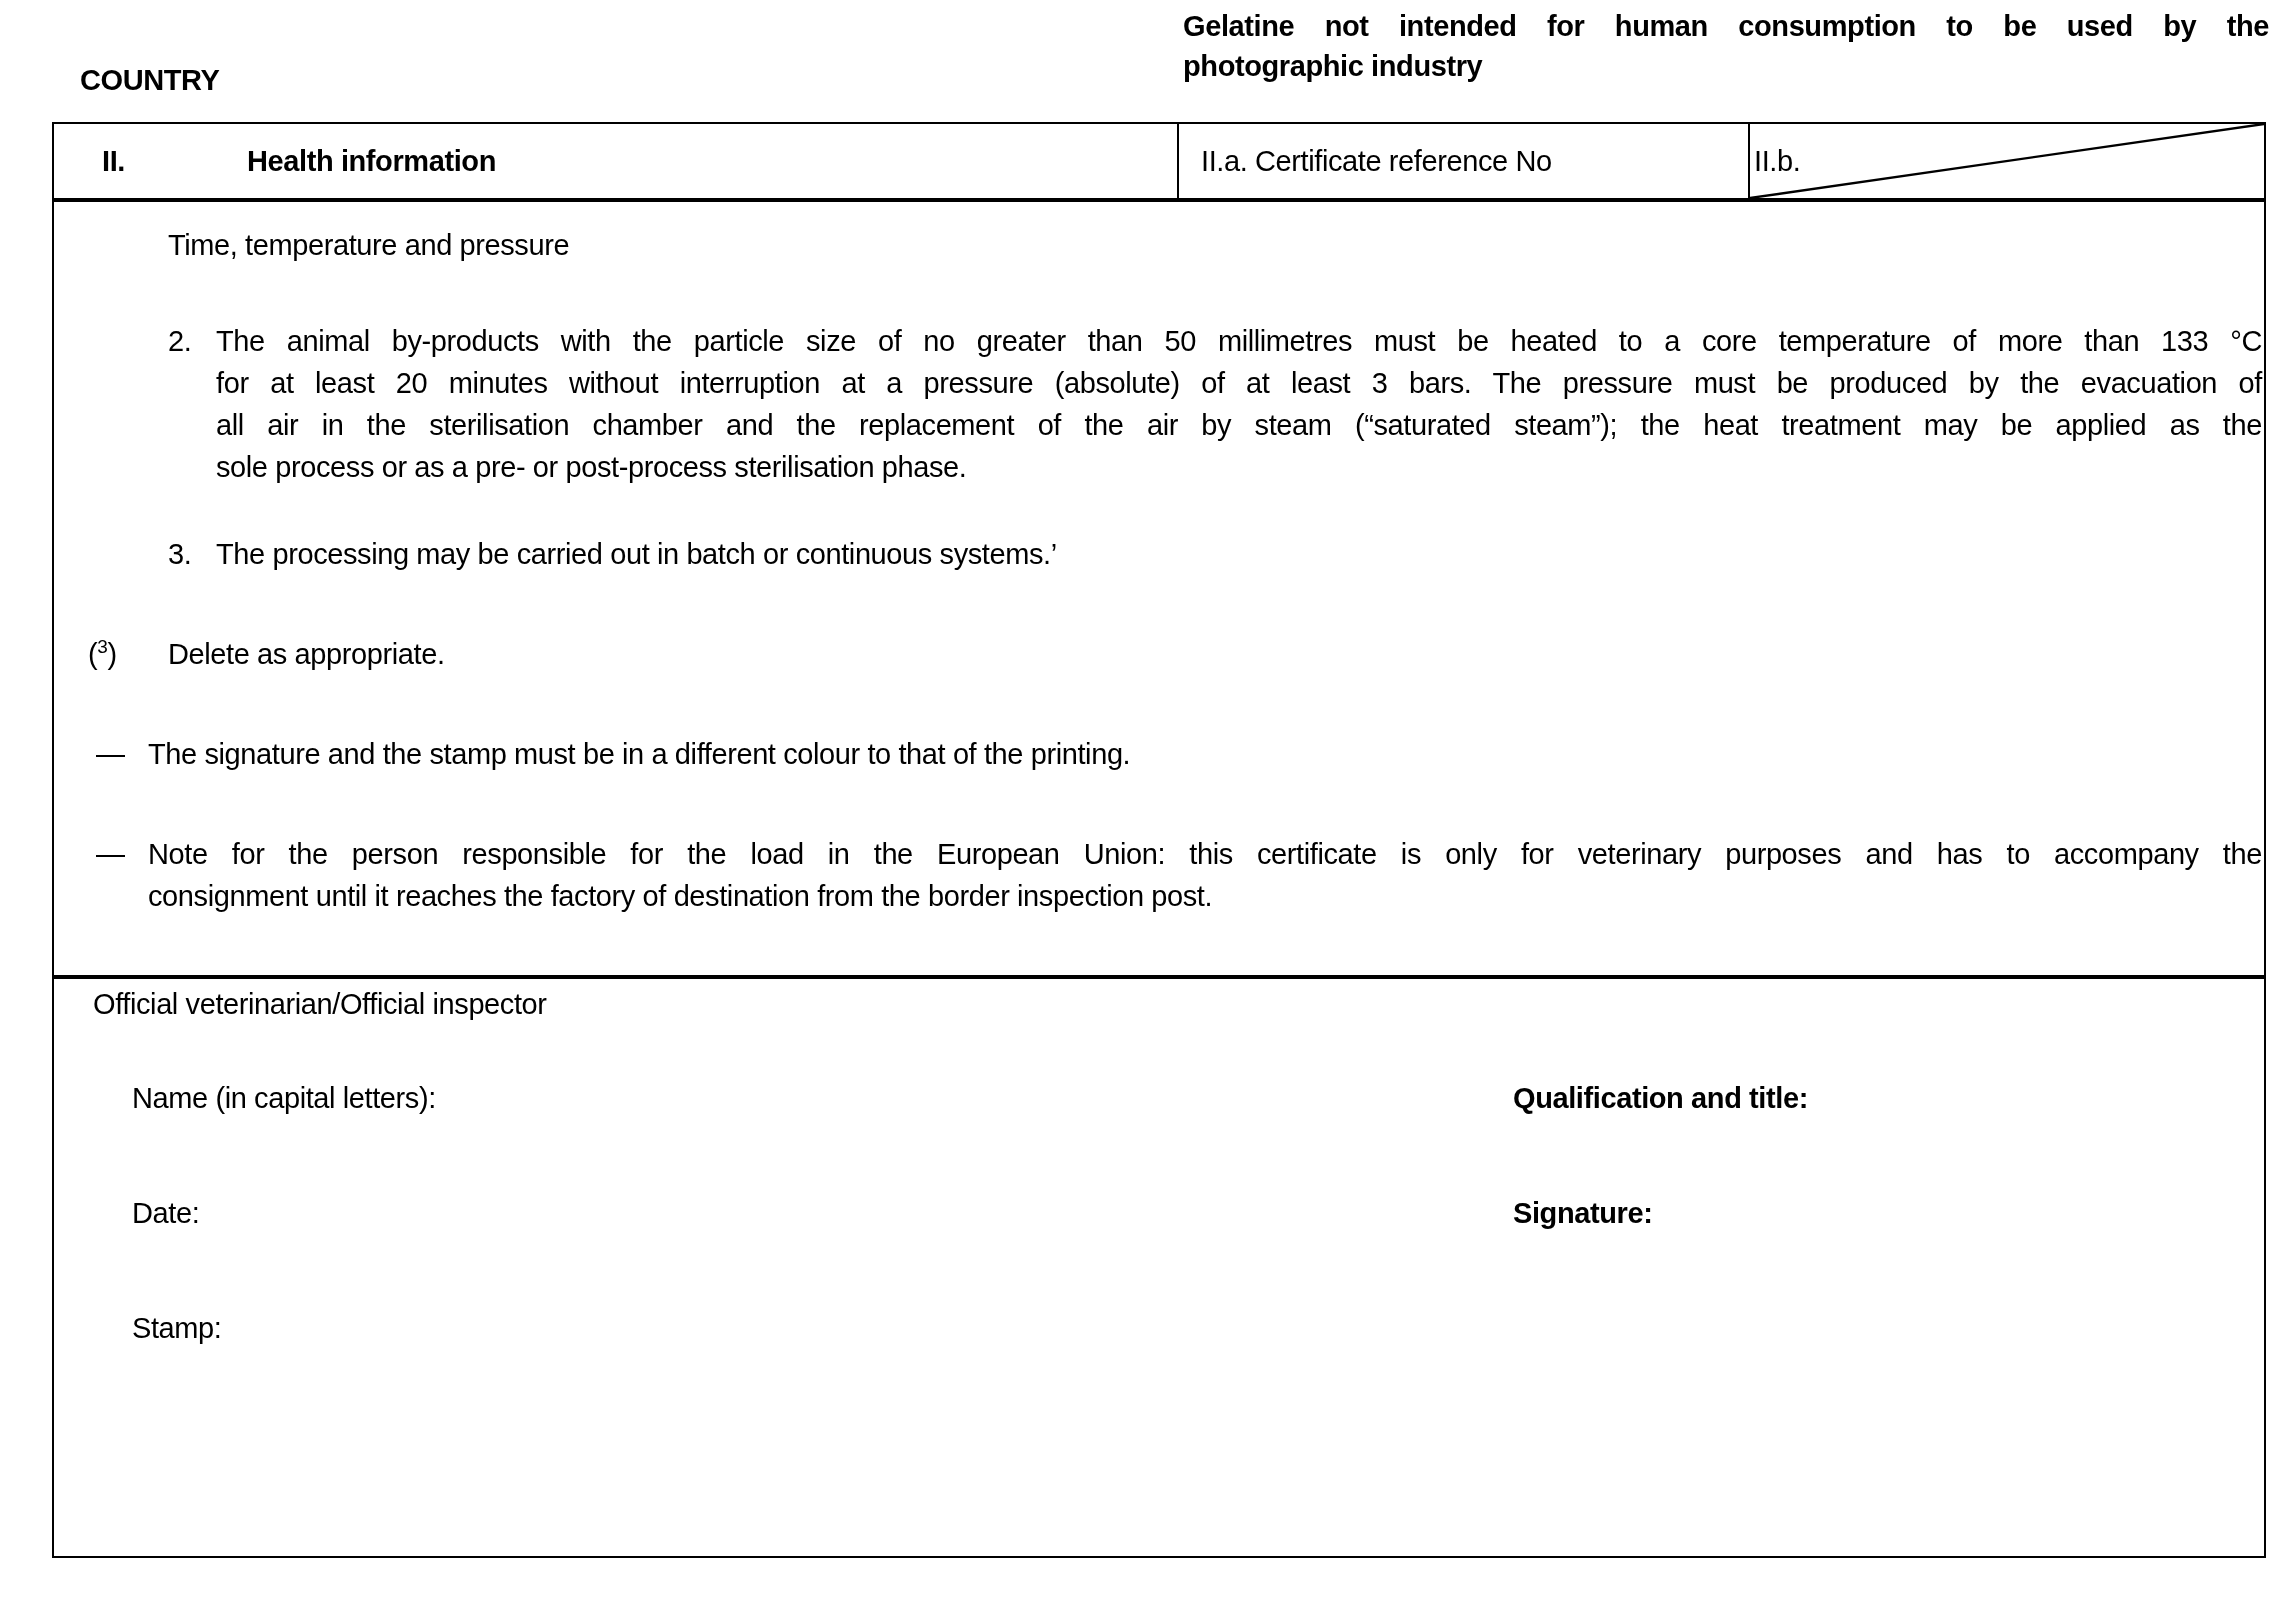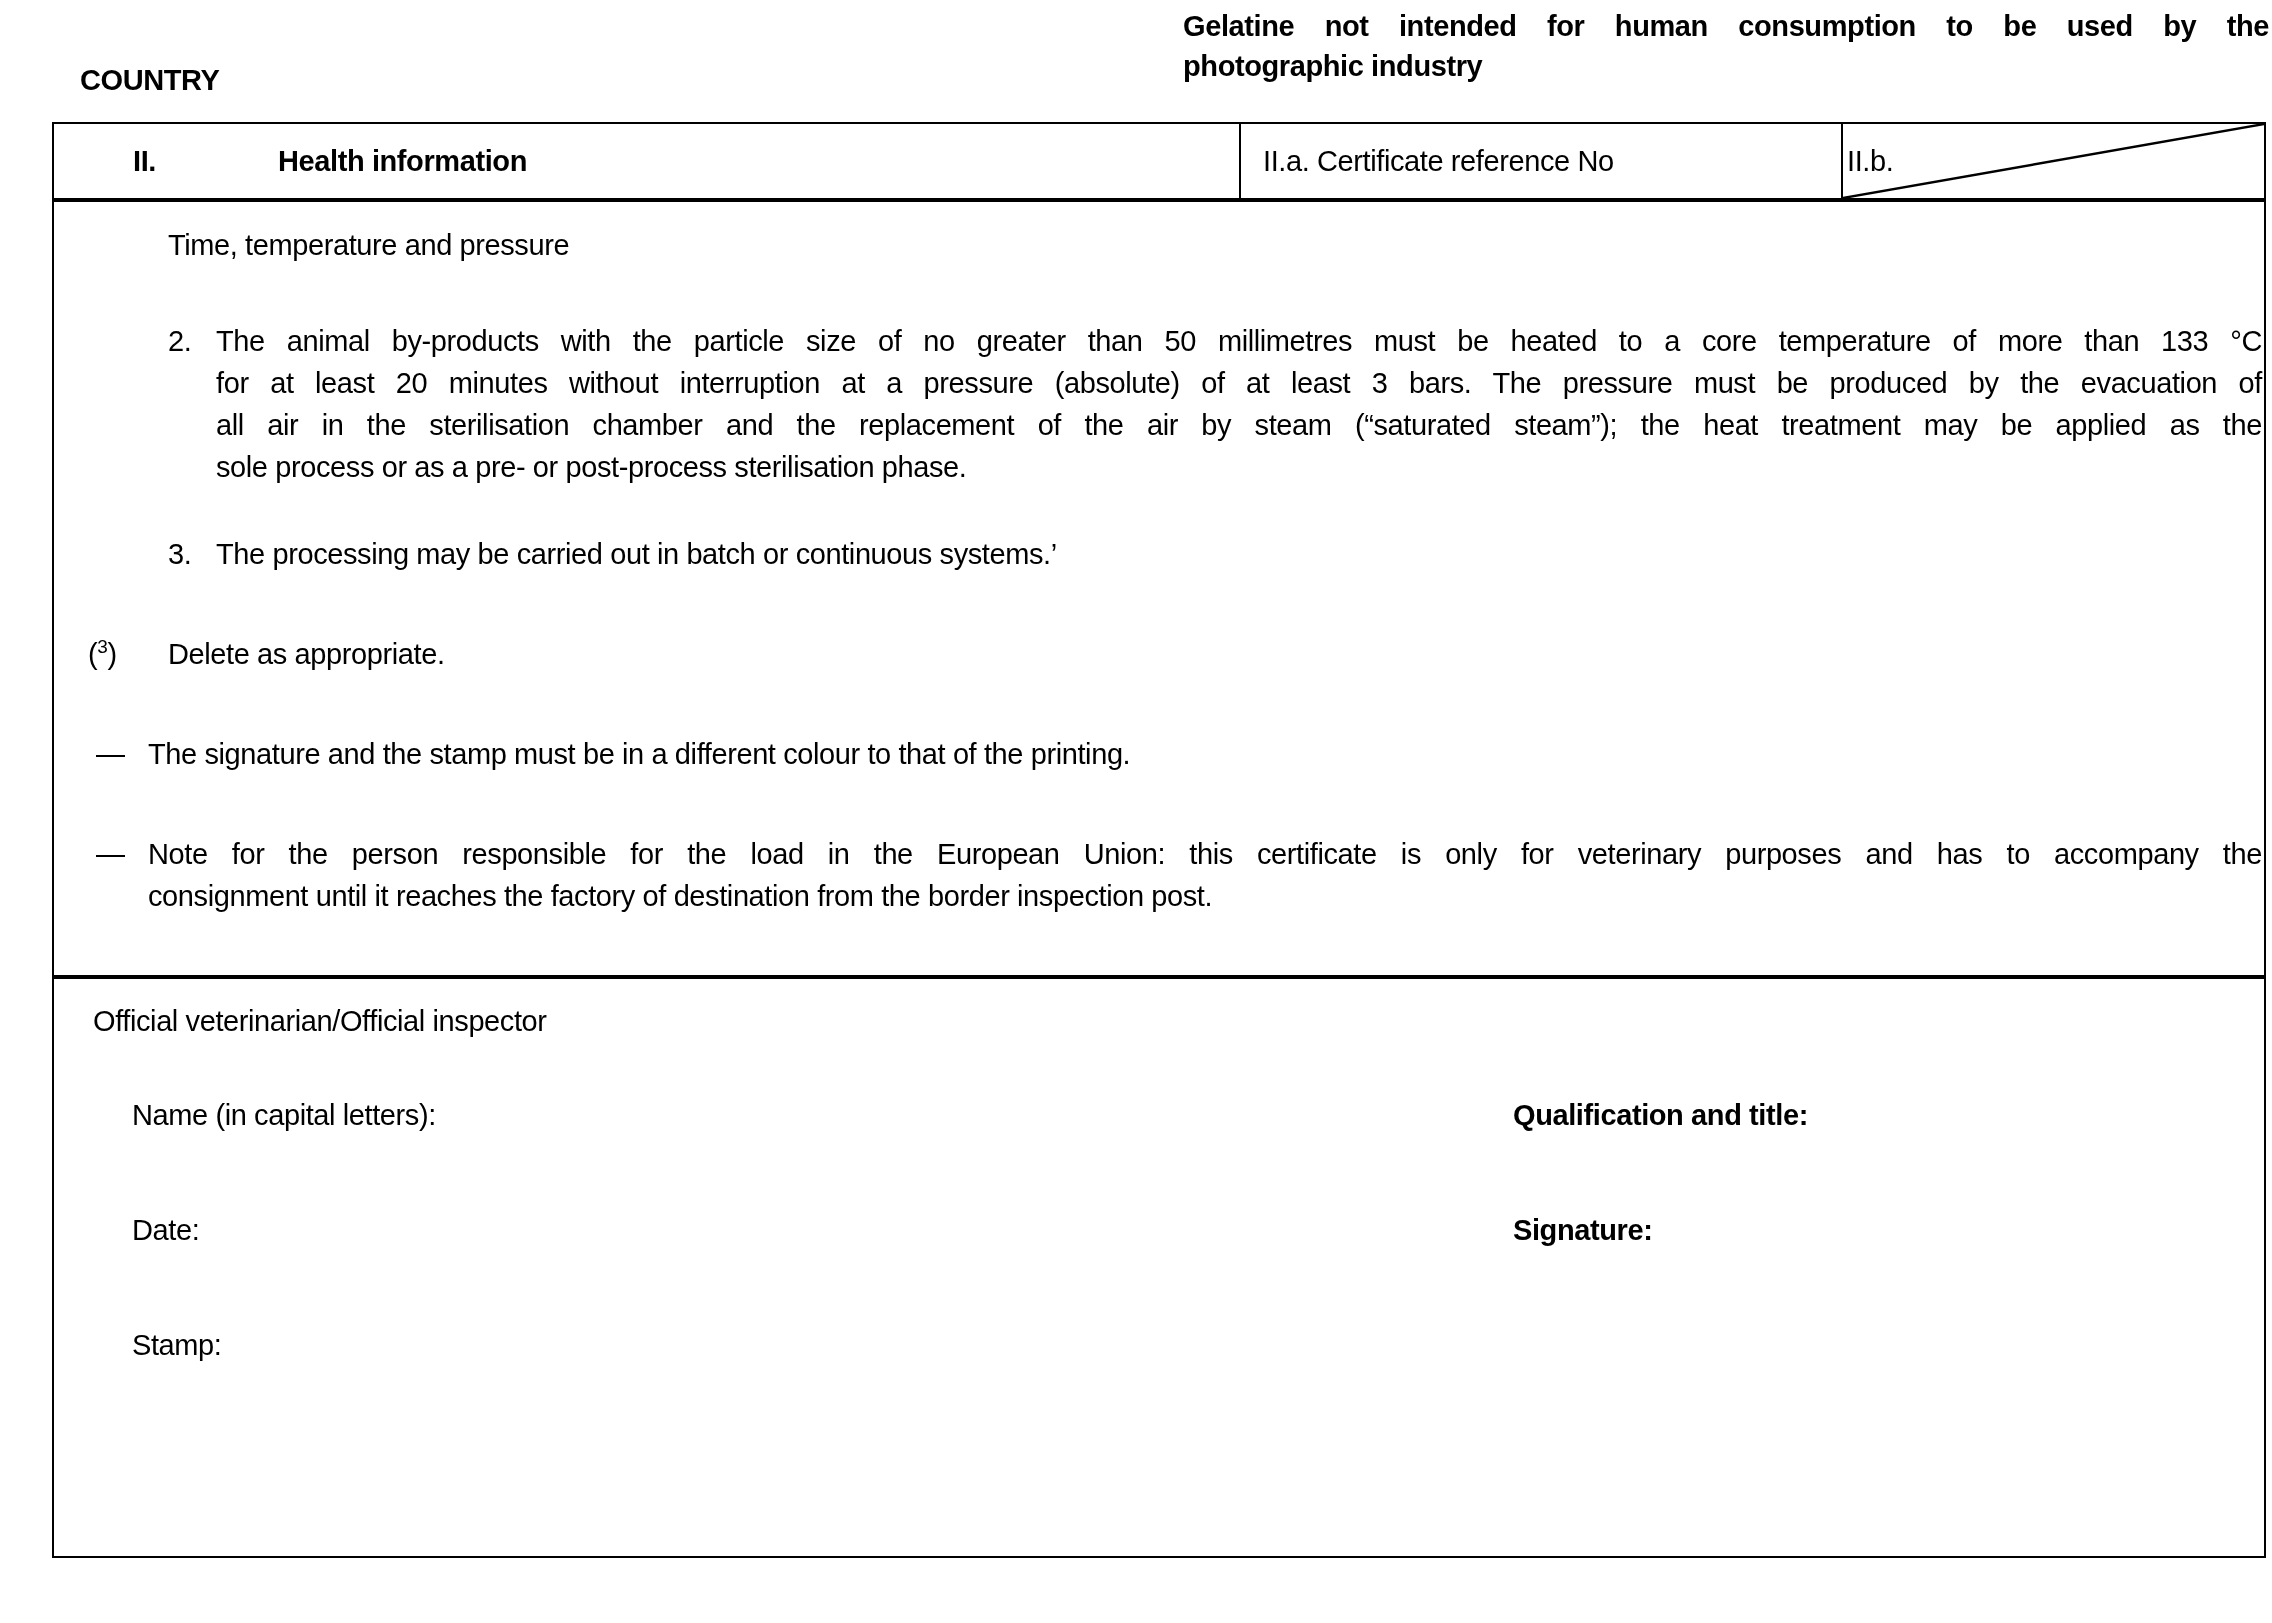--- a/index.html
+++ b/index.html
@@ -41,21 +41,21 @@
     width: 2214px;
     height: 1436px;
     border: 2.4px solid #000;
     box-sizing: border-box;
   }
   .thead {
     display: flex;
     height: 74px;
     border-bottom: 4.8px solid #000;
   }
-  .hc { box-sizing: border-box; display: flex; align-items: center; letter-spacing: -0.4px; margin-left: 31px; }
+  .hc { box-sizing: border-box; display: flex; align-items: center; letter-spacing: -0.4px; }
   .hc1 { width: 1123px; padding-left: 48px; font-weight: bold; }
   .hnum { display: inline-block; width: 145px; }
   .hc2 { width: 571px; border-left: 2.4px solid #000; padding-left: 22px; }
   .hc3 { flex: 1; border-left: 2.4px solid #000; padding-left: 4px; position: relative; }
   .hc3 .diag { position: absolute; inset: 0; width: 100%; height: 100%; }
 
   
   .main-cell {
     height: 747px;
     border-bottom: 4.8px solid #000;
@@ -71,21 +71,21 @@
   .pline { line-height: 42px; }
   .footnote { display: flex; margin: 58px 0 0 34px; }
   .fmark { width: 80px; line-height: 42px; flex-shrink: 0; }
   .fmark sup { font-size: 19px; vertical-align: super; line-height: 0; }
   .ftext { line-height: 42px; }
   .dashitem { display: flex; margin-top: 58px; }
   .dash { width: 52px; margin-left: 42px; line-height: 42px; flex-shrink: 0; }
   .dashitem .ptext { width: 2114px; }
 
   
-  .bottom-cell { position: relative; padding-top: 25px; letter-spacing: -0.4px; }
+  .bottom-cell { position: relative; padding-top: 8px; letter-spacing: -0.4px; }
   .official-heading { margin-left: 39px; line-height: 34px; }
   .orow { position: relative; height: 34px; line-height: 34px; }
   .row1 { margin-top: 60px; }
   .row2, .row3 { margin-top: 81px; }
   .olabel.left { margin-left: 78px; }
   .olabel.right { position: absolute; left: 1459px; top: 0; font-weight: bold; }
 </style>
 </head>
 <body>
 

